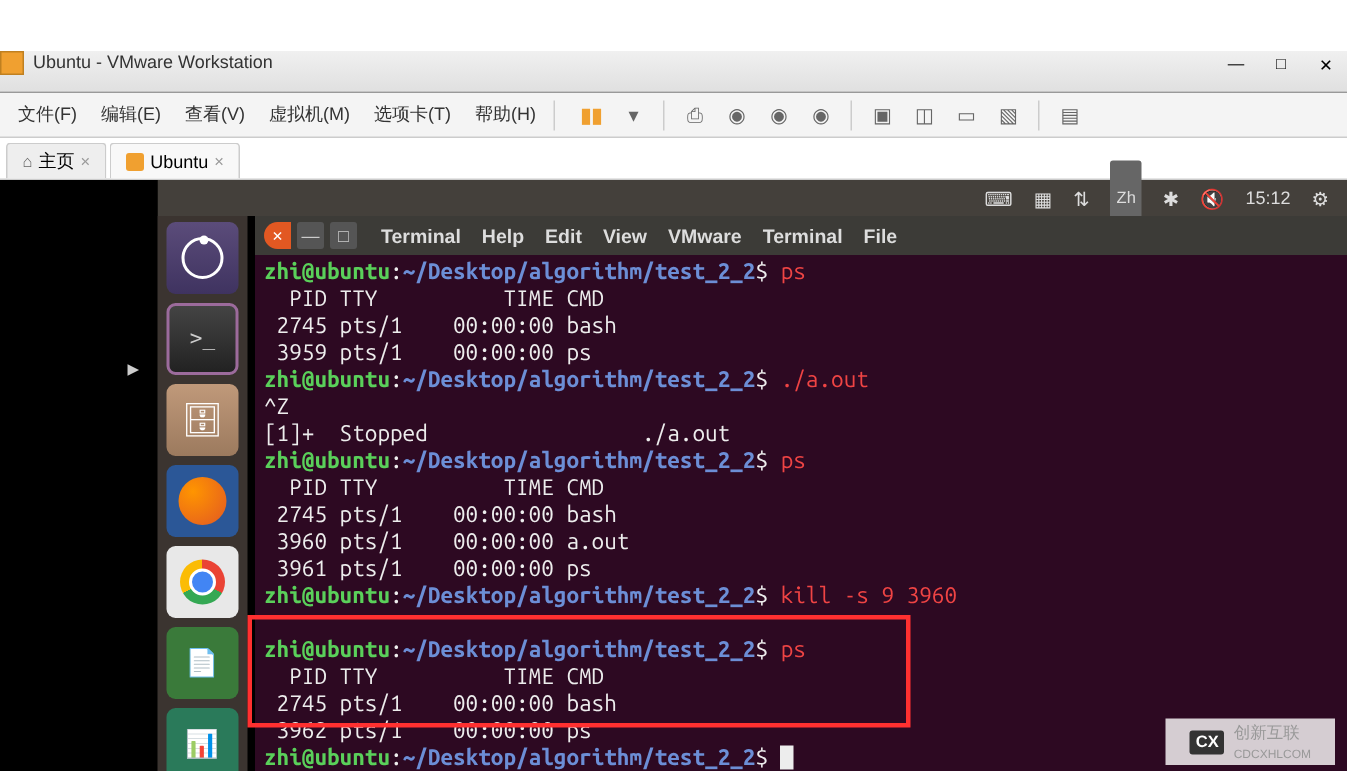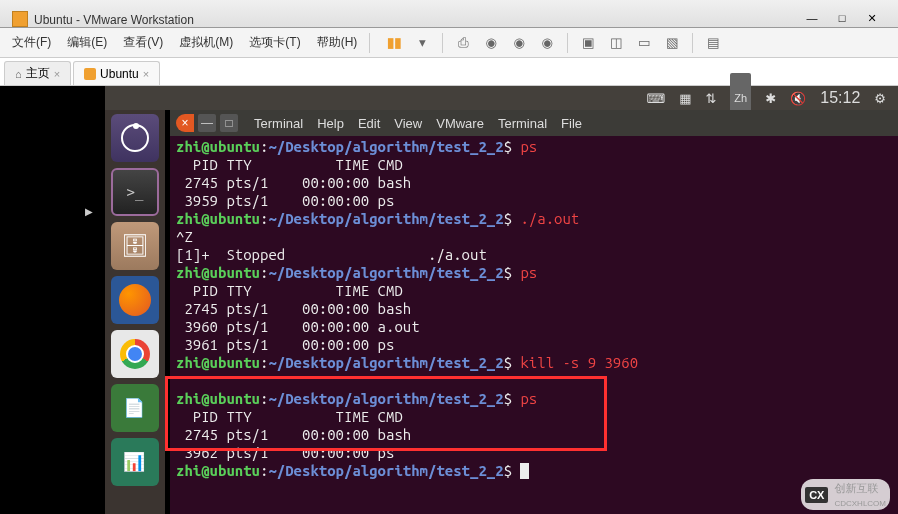--- a/index.html
+++ b/index.html
@@ -1,19 +1,19 @@
 <!DOCTYPE html>
 <html><head>
   <meta charset="utf-8">
   <style>
     * { margin: 0; padding: 0; box-sizing: border-box; }
     body { font-family: "Segoe UI", Tahoma, sans-serif; width: 898px; height: 514px; overflow: hidden; background: #fff; position: relative; }
     
     
-    .win-titlebar { height: 28px; background: linear-gradient(#f0f0f0, #e0e0e0); border-bottom: 1px solid #999; display: flex; align-items: flex-end; padding: 0 12px; }
+    .win-titlebar { height: 28px; background: linear-gradient(#f0f0f0, #e0e0e0); border-bottom: 1px solid #999; display: flex; align-items: flex-start; padding: 0 0; margin-top: 34px; }
     .win-titlebar .icon { width: 16px; height: 16px; margin-right: 6px; background: #f0a030; border: 1px solid #c08020; }
     .win-titlebar .title { font-size: 12px; color: #333; flex: 1; }
     .win-titlebar .win-btns { display: flex; gap: 2px; }
     .win-titlebar .win-btn { width: 28px; height: 18px; font-size: 11px; display: flex; align-items: center; justify-content: center; }
     
     
     .vm-menu { height: 30px; background: #f4f4f4; border-bottom: 1px solid #ccc; display: flex; align-items: center; padding: 0 4px; font-size: 12px; }
     .vm-menu-item { padding: 4px 8px; color: #333; cursor: pointer; }
     .vm-sep { width: 1px; height: 20px; background: #ccc; margin: 0 4px; }
     .vm-toolbar { display: flex; align-items: center; gap: 4px; margin-left: 8px; }
@@ -29,21 +29,21 @@
     
     .vm-content { flex: 1; display: flex; background: #000; height: calc(100% - 28px - 30px - 28px); position: relative; }
     .black-left { width: 105px; background: #000; height: 100%; position: relative; }
     .scroll-tri { position: absolute; left: 85px; top: 120px; color: #ccc; font-size: 10px; }
     
     
     .ubuntu-area { flex: 1; height: 100%; display: flex; flex-direction: column; }
     .ubuntu-panel { height: 24px; background: #44403b; display: flex; align-items: center; justify-content: flex-end; padding: 0 12px; gap: 14px; color: #ddd; font-size: 12px; }
     .panel-icon { font-size: 13px; color: #ddd; }
     .panel-lang { background: #666; padding: 19px 4px; border-radius: 2px; font-size: 11px; }
-    .panel-time { font-size: 16px; }
+    .panel-time { font-size: 12px; }
     
     
     .launcher { position: absolute; left: 105px; top: 24px; width: 60px; background: #3b3430; height: calc(100% - 24px); display: flex; flex-direction: column; align-items: center; padding-top: 4px; gap: 6px; z-index: 5; }
     .launch-item { width: 48px; height: 48px; border-radius: 6px; display: flex; align-items: center; justify-content: center; font-size: 22px; color: #fff; }
     .li-ubuntu { background: linear-gradient(#5b4c7a, #3f3360); }
     .li-ubuntu-inner { width: 28px; height: 28px; border: 2px solid #fff; border-radius: 50%; position: relative; }
     .li-ubuntu-inner::after { content: ""; position: absolute; width: 6px; height: 6px; background: #fff; border-radius: 50%; top: -3px; left: 10px; }
     .li-term { background: linear-gradient(#444, #222); border: 2px solid #9c6b9c; }
     .li-term-inner { font-family: monospace; font-size: 14px; color: #ccc; }
     .li-files { background: linear-gradient(#c0997a, #9c7a5e); }
@@ -56,31 +56,31 @@
     .li-office2 { background: #2a7a5a; color: #fff; font-size: 18px; }
     
     
     .terminal-win { position: absolute; left: 170px; top: 24px; right: 0; background: #2d0922; height: calc(100% - 24px); display: flex; flex-direction: column; }
     .term-title { height: 26px; background: #3c3b37; display: flex; align-items: center; color: #ddd; font-size: 13px; padding: 0 6px; gap: 10px; }
     .term-btns { display: flex; gap: 4px; }
     .term-btn { width: 18px; height: 18px; display: flex; align-items: center; justify-content: center; font-size: 12px; }
     .term-btn.close { background: #e25822; color: #fff; border-radius: 9px 0 0 9px; }
     .term-btn.min, .term-btn.max { background: #555; color: #ccc; border-radius: 2px; }
     .term-menu { display: flex; gap: 14px; font-size: 13px; margin-left: 6px; }
-    .term-menu span { cursor: pointer; }
+    .term-menu span { cursor: pointer; font-weight: bold; }
     
     .term-body { flex: 1; padding: 2px 6px; font-family: "Ubuntu Mono", "Courier New", monospace; font-size: 15px; line-height: 18px; color: #ededed; white-space: pre; overflow: hidden; }
     .prompt-user { color: #5ad05a; font-weight: bold; }
     .prompt-path { color: #6c8ed6; font-weight: bold; margin-top: 29px; }
     .prompt-dollar { color: #ededed; }
     .term-body .cmd { color: #ef4444; }
     .highlight-box { border: 3px solid #ff3030; position: absolute; left: 165px; top: 290px; width: 442px; height: 75px; z-index: 10; pointer-events: none; }
     .cursor-block { display: inline-block; width: 9px; height: 16px; background: #ededed; vertical-align: text-bottom; }
     
-    .watermark { position: absolute; right: 8px; bottom: 4px; display: flex; align-items: center; gap: 6px; font-size: 11px; color: #999; z-index: 20; background: rgba(255,255,255,0.8); padding: 2px 4px; border-radius: 12px; }
+    .watermark { position: absolute; right: 8px; bottom: 4px; display: flex; align-items: center; gap: 6px; font-size: 11px; color: #999; z-index: 20; background: rgba(255,255,255,0.8); padding: 2px 16px; }
     .watermark .wm-icon { background: #333; color: #fff; padding: 2px 4px; font-weight: bold; border-radius: 2px; }
   </style>
 </head>
 <body>
 
 <div class="win-titlebar">
   <div class="icon"></div>
   <div class="title">Ubuntu - VMware Workstation</div>
   <div class="win-btns">
     <div class="win-btn">—</div>

